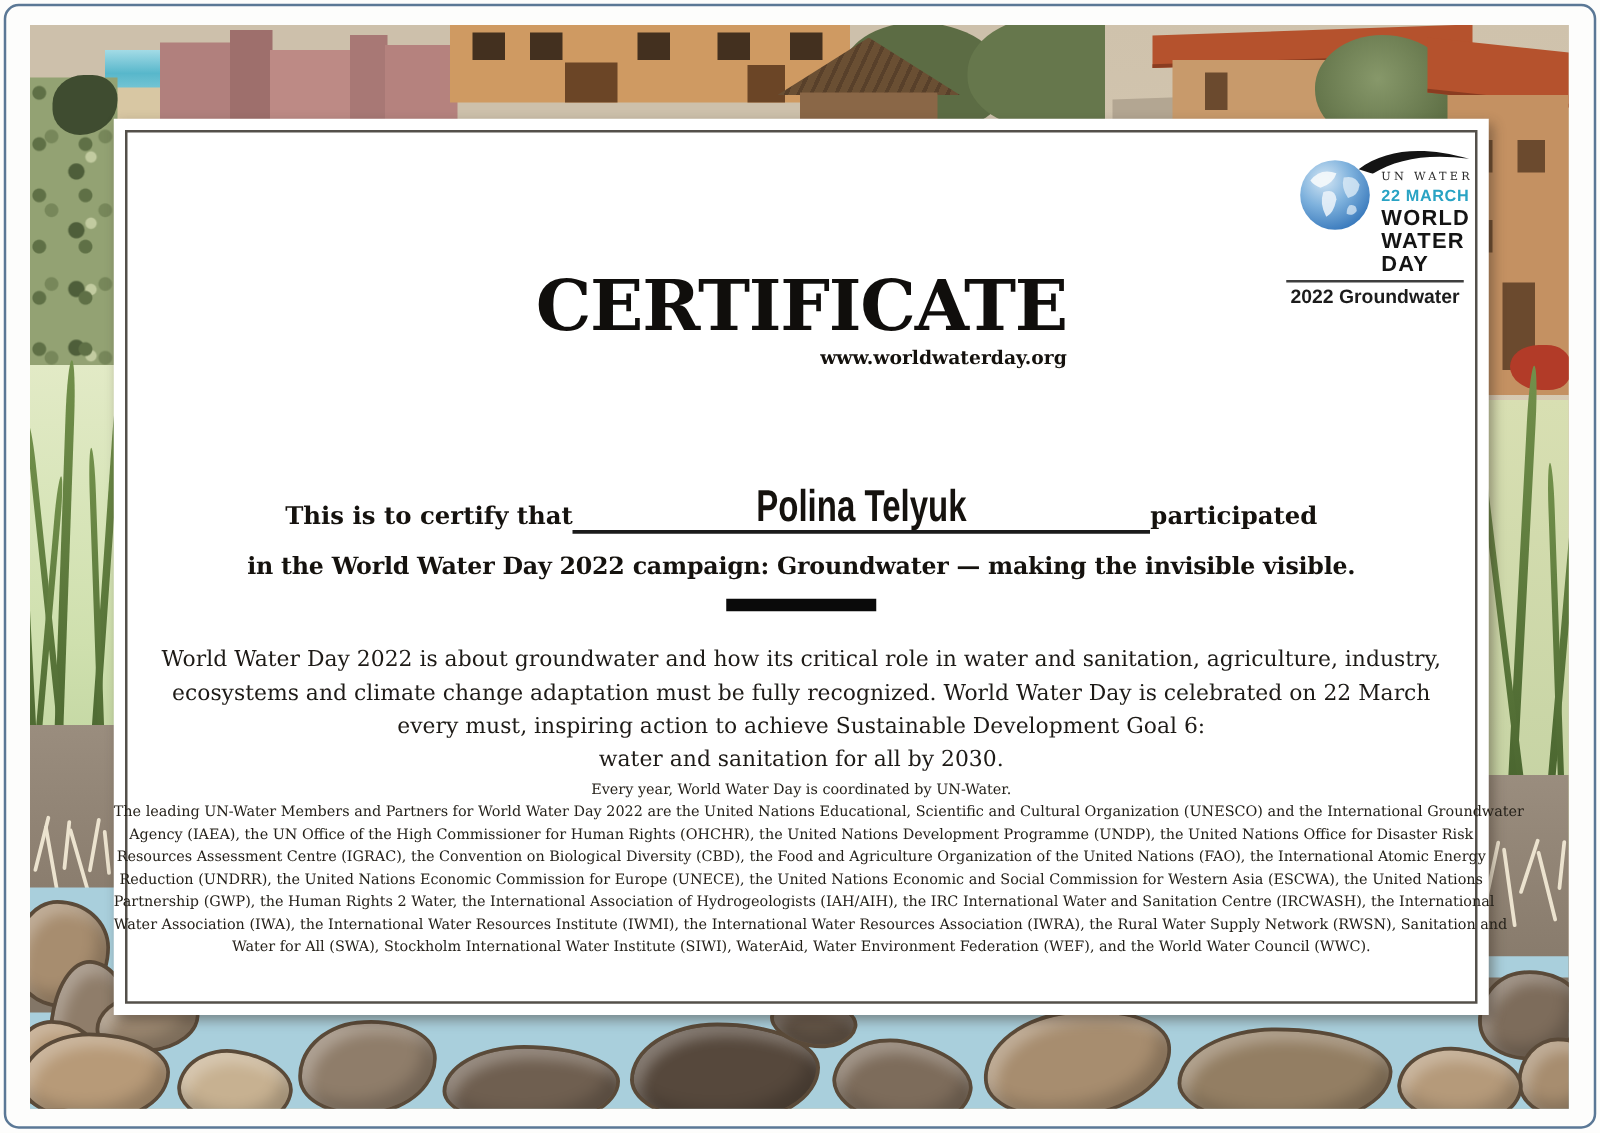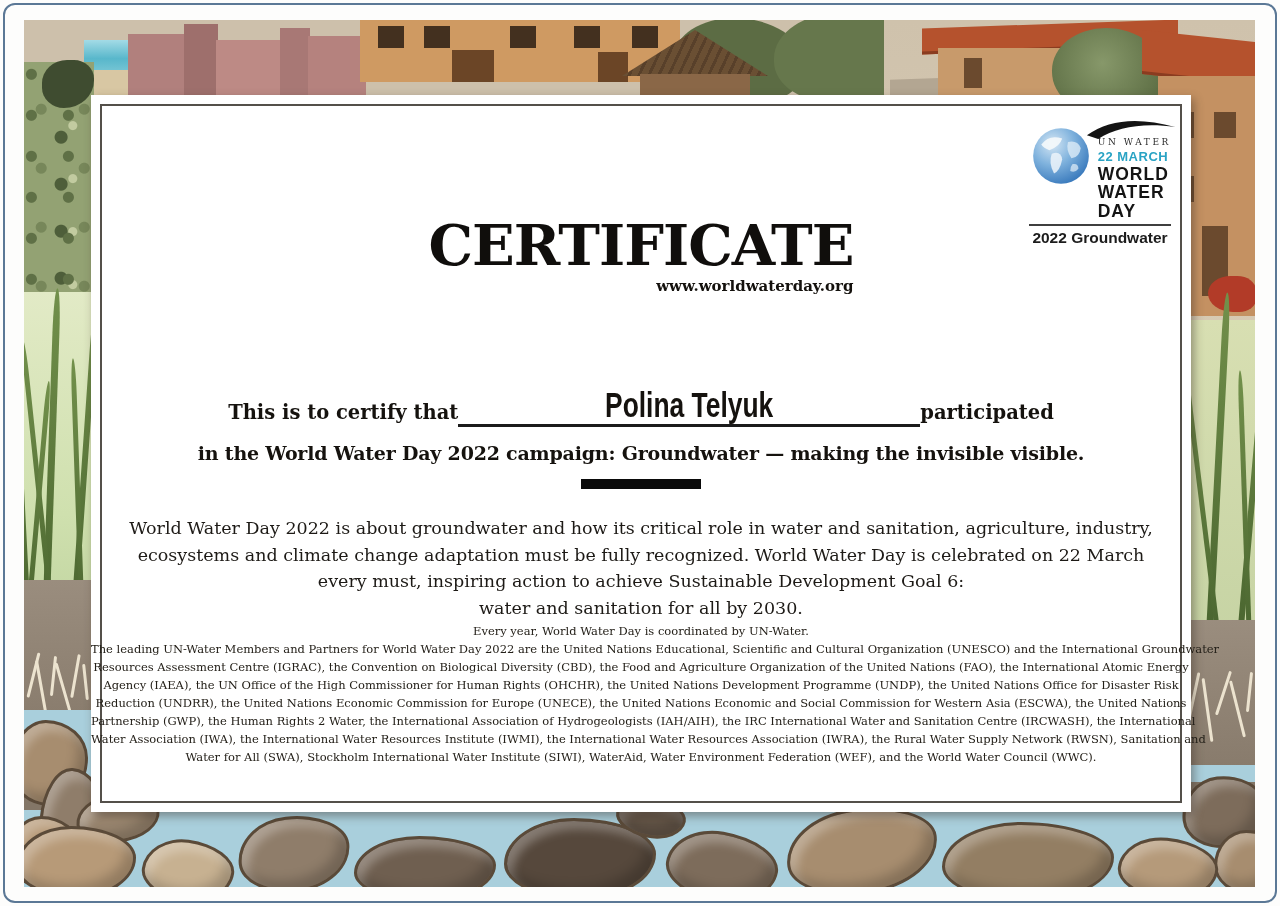--- a/index.html
+++ b/index.html
@@ -78,21 +78,21 @@
   .bottom-water { left:0; top:790px; width:1231px; height:77px; background:#a9cfdc; }
   .stone { border:3px solid #5a4a39; border-radius:46% 54% 50% 50% / 56% 44% 56% 44%;
            box-shadow:inset -7px -9px 12px rgba(0,0,0,.20), inset 6px 8px 10px rgba(255,255,255,.28); }
 
   
   .paper { position:absolute; left:91px; top:95px; width:1100px; height:717px; background:#ffffff;
            box-shadow:3px 4px 9px rgba(55,45,35,.45); z-index:10; color:#15120e; }
   .inner-border { position:absolute; inset:9px; border:2px solid #54504a; pointer-events:none; }
 
   .logo { position:absolute; top:16px; right:20px; width:142px; }
-  .logo-top { position:relative; display:flex; padding-left:10px;justify-content:flex-end; }
+  .logo-top { position:relative; display:flex; padding-left:10px; }
   .globe { margin-top:16px; flex:0 0 auto; }
   .wave { position:absolute; left:56px; top:6px; width:94px; height:22px; }
   .logo-text { padding-top:26px; padding-left:8px; white-space:nowrap; font-family:"Liberation Sans",sans-serif; }
   .un-water { font-family:"DejaVu Serif",serif; font-size:9px; letter-spacing:2.6px; color:#2b2b2b; }
   .march { font-size:13px; font-weight:bold; color:#29a3c4; letter-spacing:.5px; margin-top:2px; }
   .wwd { font-size:17.5px; line-height:.94; font-weight:bold; color:#141414; letter-spacing:1px; margin-top:2px; }
   .logo-rule { border-top:2px solid #3f3f3f; margin-top:5px; }
   .edition { font-family:"Liberation Sans",sans-serif; font-weight:bold; font-size:15.5px; color:#1c1c1c; text-align:center; margin-top:3px; white-space:nowrap; }
 
   .title-wrap { position:absolute; top:122px; left:50%; transform:translateX(-50%); text-align:center; }
@@ -273,22 +273,22 @@
     <div class="summary">
       <div>World Water Day 2022 is about groundwater and how its critical role in water and sanitation, agriculture, industry,</div>
       <div>ecosystems and climate change adaptation must be fully recognized. World Water Day is celebrated on 22 March</div>
       <div>every must, inspiring action to achieve Sustainable Development Goal 6:</div>
       <div>water and sanitation for all by 2030.</div>
     </div>
 
     <div class="fineprint">
       <div>Every year, World Water Day is coordinated by UN-Water.</div>
       <div>The leading UN-Water Members and Partners for World Water Day 2022 are the United Nations Educational, Scientific and Cultural Organization (UNESCO) and the International Groundwater</div>
+      <div>Agency (IAEA), the UN Office of the High Commissioner for Human Rights (OHCHR), the United Nations Development Programme (UNDP), the United Nations Office for Disaster Risk</div>
       <div>Resources Assessment Centre (IGRAC), the Convention on Biological Diversity (CBD), the Food and Agriculture Organization of the United Nations (FAO), the International Atomic Energy</div>
-      <div>Agency (IAEA), the UN Office of the High Commissioner for Human Rights (OHCHR), the United Nations Development Programme (UNDP), the United Nations Office for Disaster Risk</div>
       <div>Reduction (UNDRR), the United Nations Economic Commission for Europe (UNECE), the United Nations Economic and Social Commission for Western Asia (ESCWA), the United Nations</div>
       <div>Partnership (GWP), the Human Rights 2 Water, the International Association of Hydrogeologists (IAH/AIH), the IRC International Water and Sanitation Centre (IRCWASH), the International</div>
       <div>Water Association (IWA), the International Water Resources Institute (IWMI), the International Water Resources Association (IWRA), the Rural Water Supply Network (RWSN), Sanitation and</div>
       <div>Water for All (SWA), Stockholm International Water Institute (SIWI), WaterAid, Water Environment Federation (WEF), and the World Water Council (WWC).</div>
     </div>
   </div>
 
   <div class="frame-border"></div>
 </div>
 

